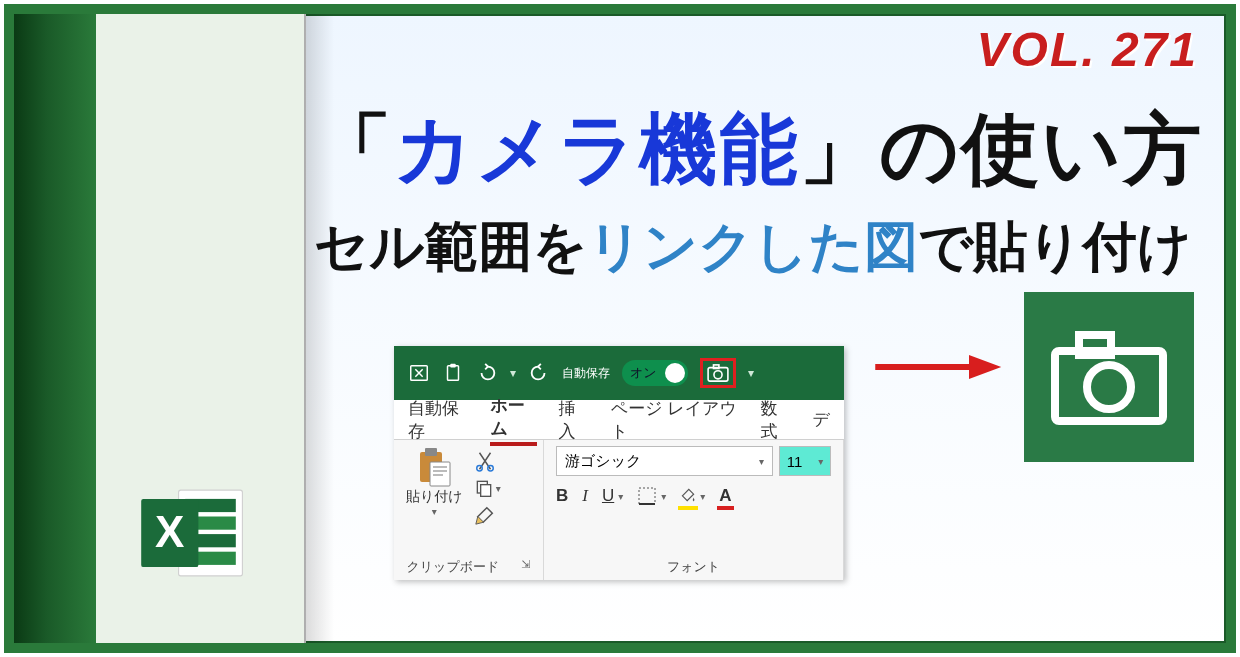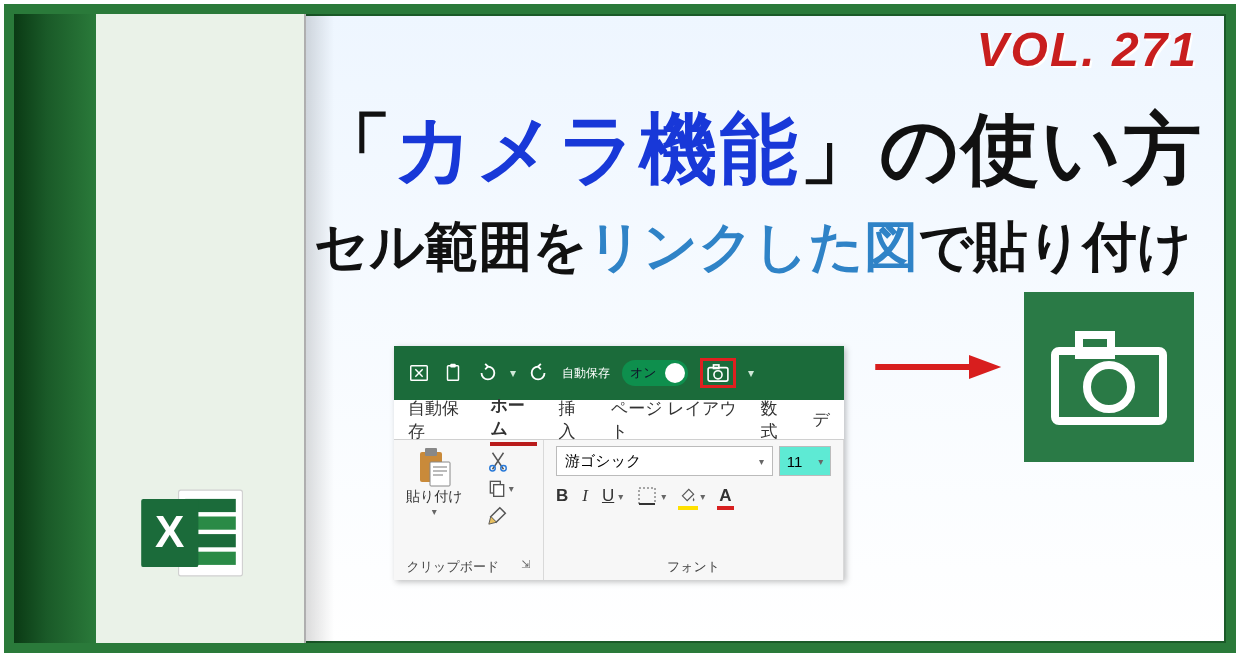--- a/index.html
+++ b/index.html
@@ -148,21 +148,21 @@
     border-right: 1px solid #d9d9d9;
     padding: 6px 12px 4px;
     display:flex; flex-direction:column; justify-content:space-between;
   }
   .grp-label {
     text-align:center; font-size:13px; color:#444;
     display:flex; justify-content:center; gap:22px;
   }
   .grp-label .launcher { font-size:11px; color:#666; }
   .clipboard-grp { width: 150px; }
-  .clip-row { display:flex; align-items:flex-start; gap:24px;text-align:center; }
+  .clip-row { display:flex; align-items:flex-start; gap:11px;text-align:center; }
   .paste-btn {
     display:flex; flex-direction:column; align-items:center;
     font-size:14px; color:#333;
   }
   .mini-col { display:flex; flex-direction:column; gap:6px; margin-top:4px; }
   .font-grp { flex:1; }
   .font-row1 { display:flex; gap:6px; align-items:center; margin-bottom:10px; }
   .font-name-box {
     flex:1; height:30px; border:1px solid #bbb; background:#fff;
     display:flex; align-items:center; padding:0 8px; font-size:15px;

